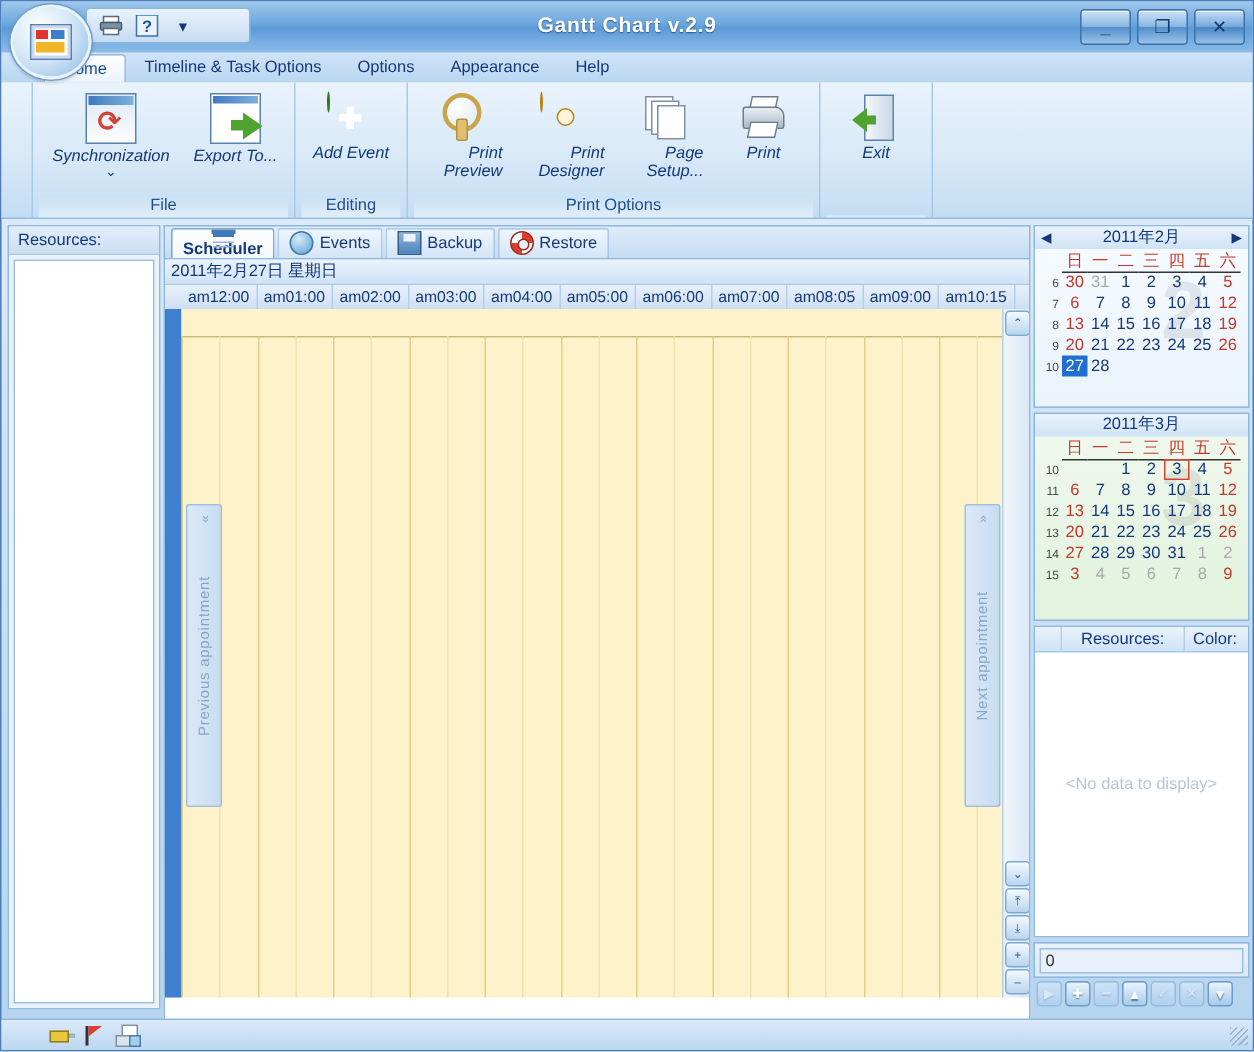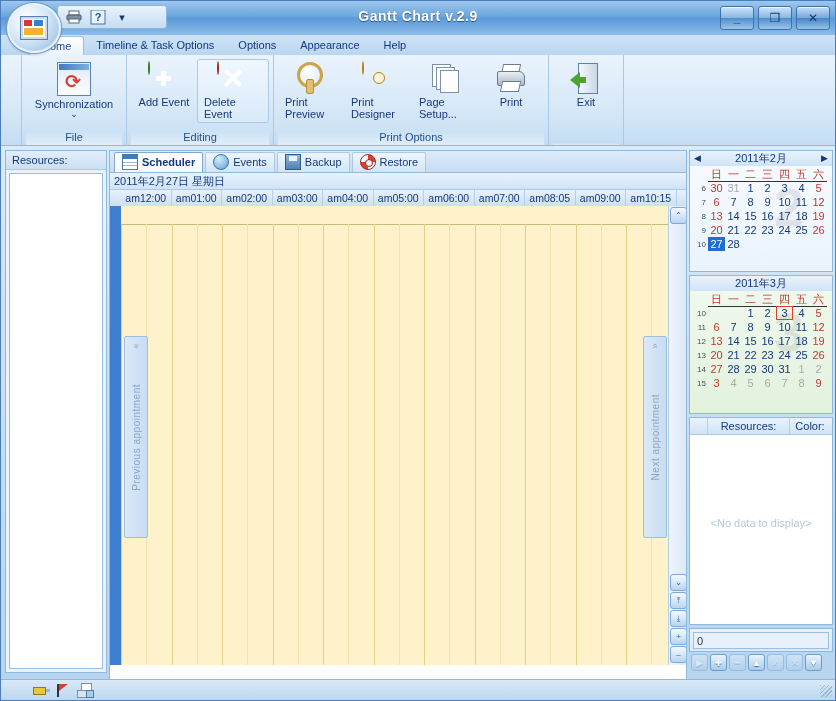--- a/index.html
+++ b/index.html
@@ -58,21 +58,21 @@
   .rgroups{position:absolute;left:20px;top:0;display:flex;height:91px;}
   .rgroup{display:flex;flex-direction:column;justify-content:space-between;
     border-right:1px solid #a9c9e6;padding:0 4px;box-sizing:border-box;height:90px;}
   .rgroup:first-child{border-left:1px solid #a9c9e6;}
   .rg-items{display:flex;align-items:flex-start;padding-top:4px;}
   .rg-label{text-align:center;font-size:11px;color:#1f4f8f;padding-bottom:2px;
     background:linear-gradient(180deg,rgba(255,255,255,0),rgba(255,255,255,.5));}
   .bigbtn{width:auto;min-width:52px;padding:2px 6px;display:flex;flex-direction:column;
     align-items:center;cursor:pointer;border:1px solid transparent;border-radius:3px;}
   .bigbtn.hot{background:linear-gradient(180deg,#f0f7ff,#d8eaf9);border:1px solid #a9cbe8;}
-  .bigbtn .lbl{font-size:11px;line-height:12px;text-align:left;color:#15387b;margin-top:2px;}
+  .bigbtn .lbl{font-size:11px;line-height:12px;text-align:right;color:#15387b;margin-top:2px;font-style:italic;}
   .ico{width:32px;height:32px;position:relative;display:block;}
 
   
   .ico-sync{background:linear-gradient(180deg,#dceaf8,#fdfdfd);border:1px solid #5a82ae;}
   .ico-sync:before{content:"";position:absolute;left:1px;top:1px;right:1px;height:6px;
     background:linear-gradient(90deg,#3f79bf,#7fb0dd);}
   .ico-sync span{position:absolute;left:7px;top:9px;font-size:19px;color:#d6403a;font-weight:bold;
     line-height:19px;}
   .ico-exp{background:#fff;border:1px solid #5a82ae;}
   .ico-exp:before{content:"";position:absolute;left:1px;top:1px;right:1px;height:5px;
@@ -124,21 +124,21 @@
     background:linear-gradient(180deg,#e3eefb,#cbdff3);border-bottom:1px solid #a9c9e6;}
   .lp-body{position:absolute;left:3px;top:22px;right:3px;bottom:3px;background:#fff;border:1px solid #9bbfe0;}
 
   
   .tabstrip{position:absolute;left:108px;top:4px;width:578px;height:22px;
     background:linear-gradient(180deg,#dfecfa,#c5dcf2);border:1px solid #8fb8dd;
     border-bottom:none;box-sizing:border-box;display:flex;align-items:center;padding-left:4px;gap:2px;}
   .tabx{height:19px;display:flex;align-items:center;gap:4px;padding:0 7px;font-size:11px;
     border:1px solid #a9c9e6;border-bottom:none;border-radius:2px 2px 0 0;cursor:pointer;
     background:linear-gradient(180deg,#eef6fd,#d3e5f6);color:#15387b;}
-  .tabx.active{background:linear-gradient(180deg,#ffffff,#f2f8fe);border-color:#7fa9d3;font-weight:bold;}
+  .tabx.active{background:linear-gradient(180deg,#ffffff,#f2f8fe);border-color:#7fa9d3;font-weight:bold;flex-direction:column;}
   .ti{width:14px;height:14px;position:relative;display:inline-block;}
   .ti-grid{background:#fff;border:1px solid #4e7aa8;}
   .ti-grid:before{content:"";position:absolute;left:0;top:0;right:0;height:4px;background:#3f79bf;}
   .ti-grid:after{content:"";position:absolute;left:0;top:7px;right:0;height:1px;background:#9ab6d4;
     box-shadow:0 3px 0 #9ab6d4;}
   .ti-ev{border-radius:50%;background:radial-gradient(circle at 35% 30%,#d8ecfb,#5a9fd4);
     border:1px solid #3a76ad;}
   .ti-bk{background:linear-gradient(180deg,#8fb7de,#4f82b8);border:1px solid #2f5c8c;}
   .ti-bk:after{content:"";position:absolute;left:3px;top:1px;width:8px;height:5px;background:#eaf2fb;}
   .ti-rs{border-radius:50%;background:conic-gradient(#d9402f 0 25%,#fff 0 50%,#d9402f 0 75%,#fff 0);
@@ -281,37 +281,38 @@
 
       <div class="rgroup">
         <div class="rg-items">
           <div class="bigbtn" style="width:82px">
             <span class="ico ico-sync">
                 <span>⟳</span>
               </span>
             <span class="lbl">Synchronization</span>
             <span class="chev">⌄</span>
           </div>
+          <div class="bigbtn" style="width:56px">
+            <span class="ico ico-exp">
+              <span class="arrtail"></span>
+                <span class="arr"></span>
+            </span>
+            <span class="lbl">Export To...</span>
+          </div>
         </div>
         <div class="rg-label">File</div>
       </div>
 
       <div class="rgroup">
         <div class="rg-items">
           <div class="bigbtn" style="width:48px">
             <span class="ico ico-add">
               <span class="circ"></span><span class="plus-h"></span><span class="plus-v"></span>
             </span>
             <span class="lbl">Add Event</span>
-          </div>
-          <div class="bigbtn hot" style="width:58px">
-            <span class="ico ico-del">
-              <span class="circ"></span><span class="x1"></span><span class="x2"></span>
-            </span>
-            <span class="lbl">Delete Event</span>
           </div>
         </div>
         <div class="rg-label">Editing</div>
       </div>
 
       <div class="rgroup">
         <div class="rg-items">
           <div class="bigbtn" style="width:52px">
             <span class="ico">
               <span class="mag"></span>

